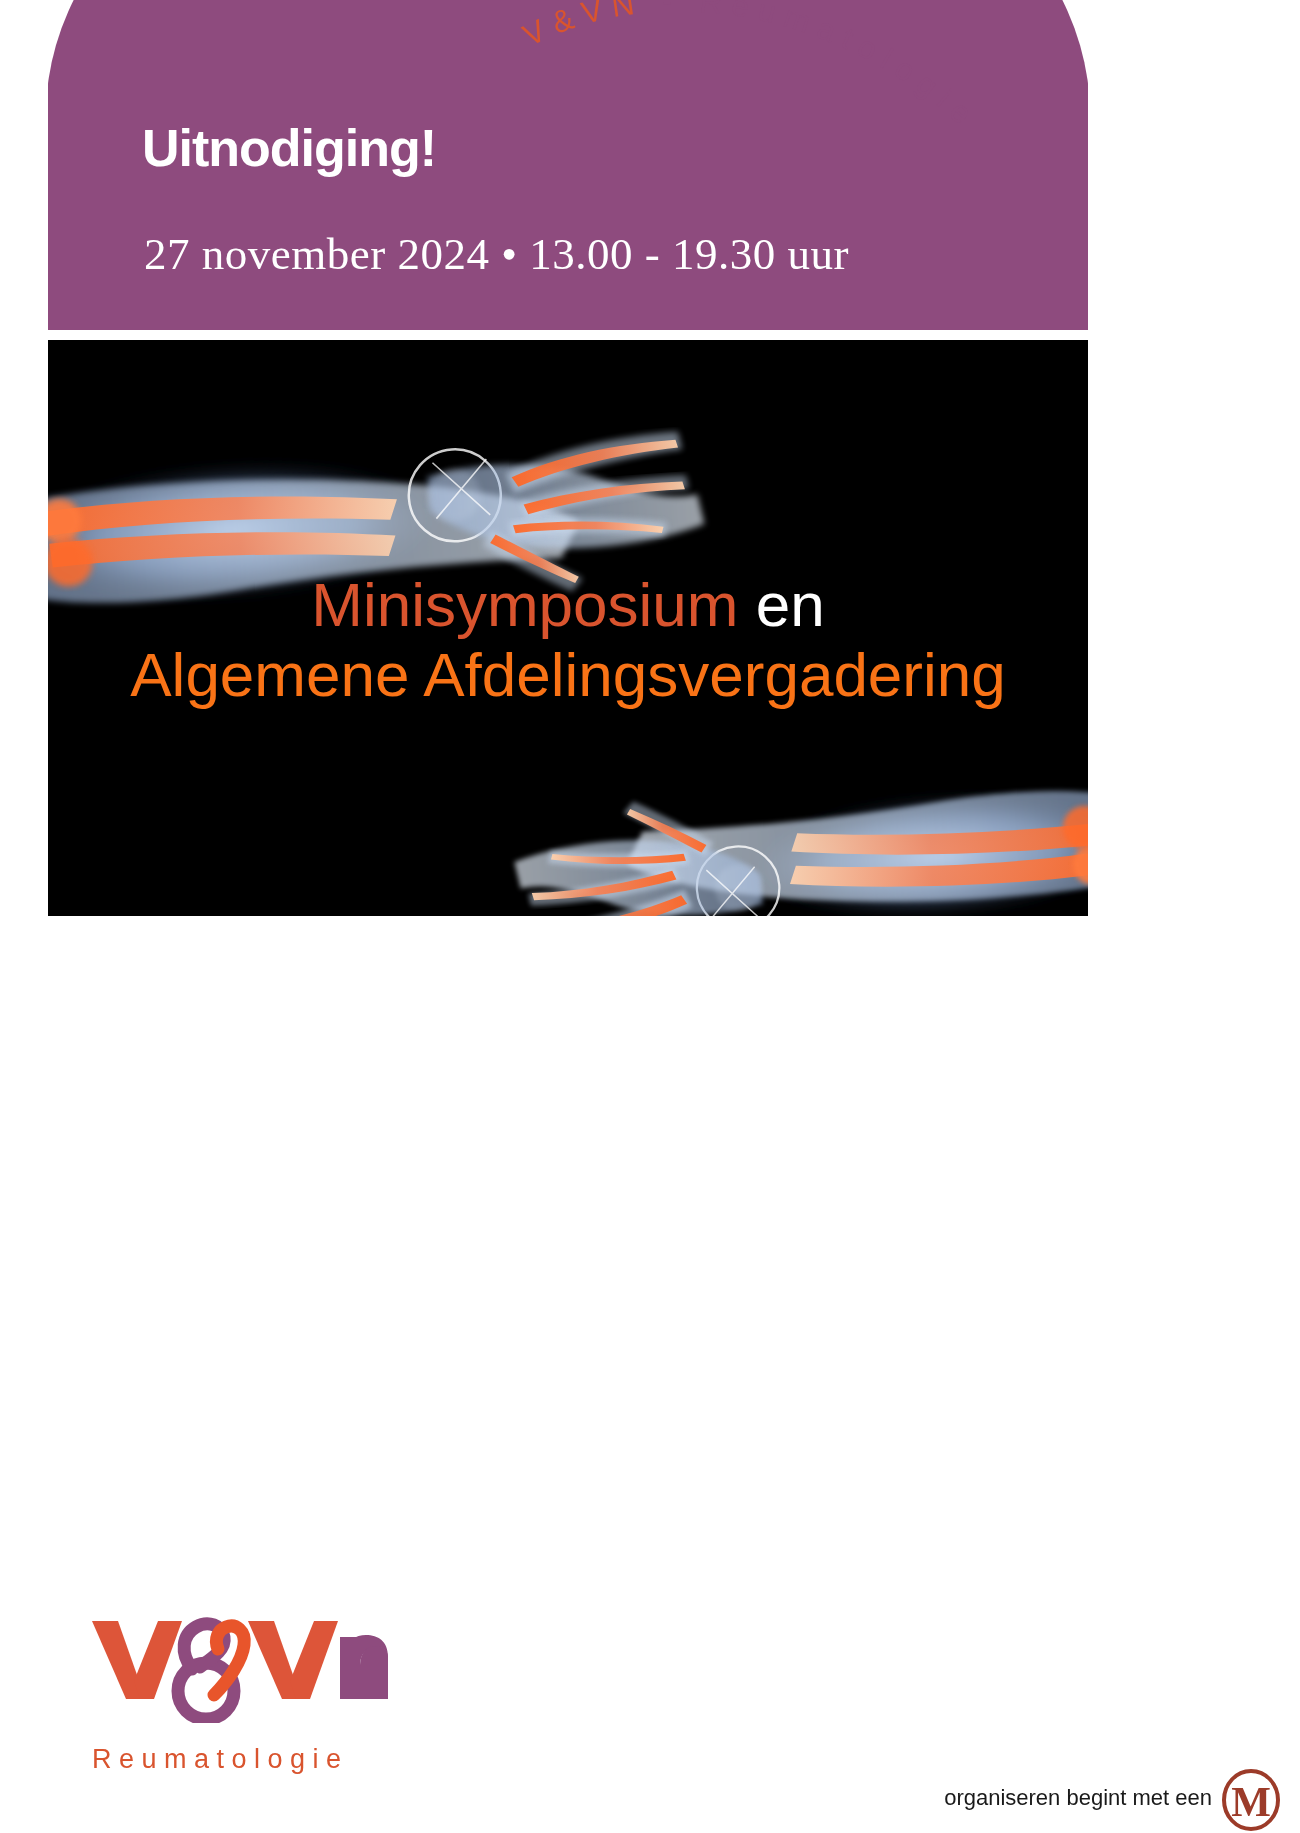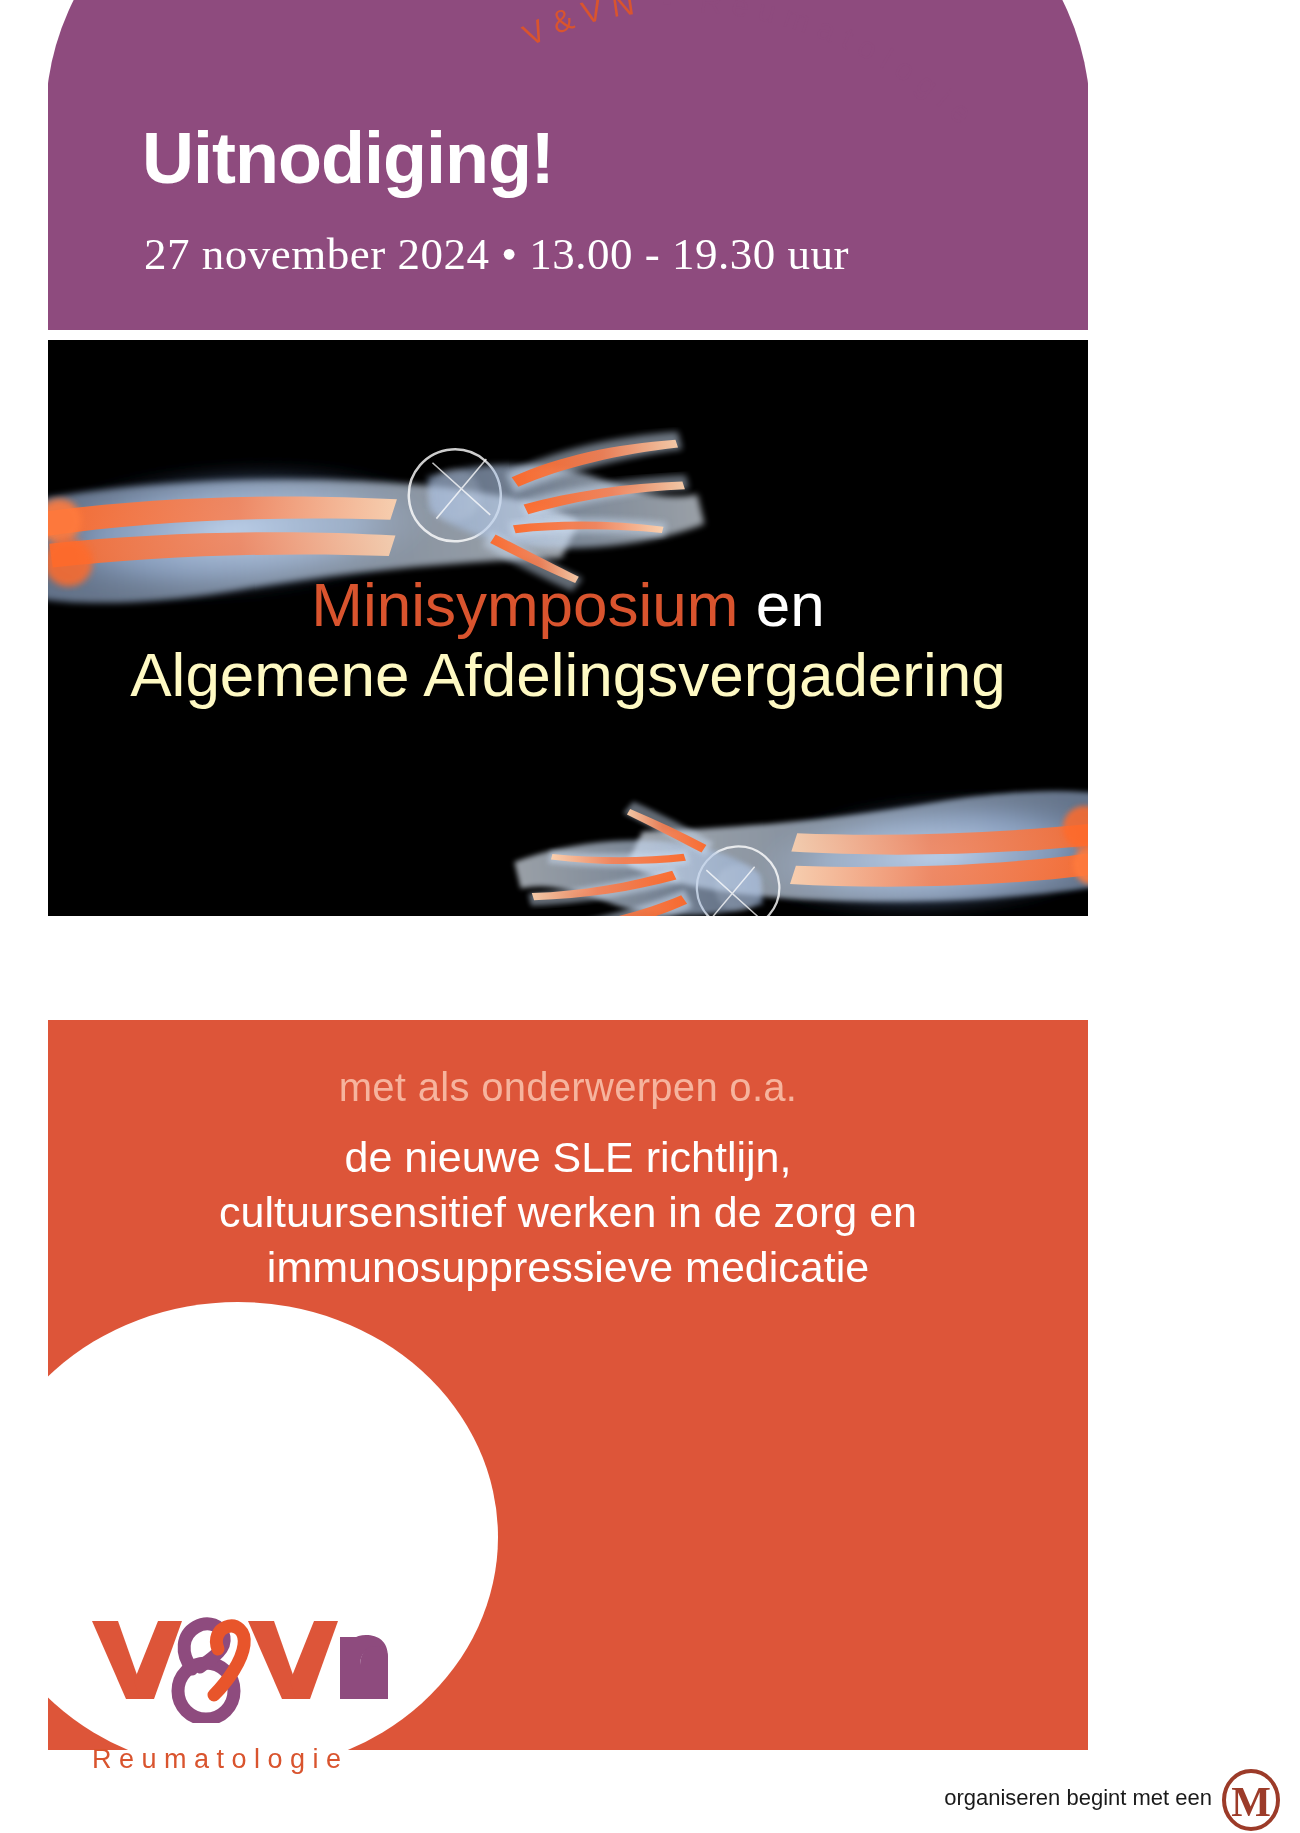--- a/index.html
+++ b/index.html
@@ -40,21 +40,21 @@
   .curved-text svg { width: 100%; height: 100%; overflow: visible; }
   .curve-vvn { fill: #d9542e; font-size: 31px; letter-spacing: 9px;
                font-family: "Liberation Sans", sans-serif; font-weight: 400; }
   .curve-reuma { fill: #8e4b7e; font-size: 31px; letter-spacing: 9px;
                font-family: "Liberation Sans", sans-serif; font-weight: 400; }
 
   .invite-title {
     position: absolute;
     left: 142px; top: 122px;
     color: #ffffff;
-    font-size: 72px;
+    font-size: 52px;
     font-weight: bold;
     letter-spacing: -1px;
     line-height: 1;
   }
   .invite-date {
     position: absolute;
     left: 144px; top: 232px;
     color: #ffffff;
     font-size: 45px;
     font-weight: 400;
@@ -86,21 +86,21 @@
 
   .main-title {
     position: absolute;
     left: 0; right: 0;
     top: 232px;
     text-align: center;
     line-height: 1.07;
     z-index: 5;
   }
   .main-title .line1 { font-size: 62px; font-weight: 400; }
-  .main-title .line2 { font-size: 62px; font-weight: 400; color: #fef9c3;
+  .main-title .line2 { font-size: 62px; font-weight: 400; color: #f97316;
                        display: block; margin-top: 4px; white-space: nowrap; }
   .t-orange { color: #d9542e; }
   .t-white  { color: #ffffff; }
 
   
   .orange-panel {
     position: absolute;
     left: 48px; top: 1020px;
     width: 1040px; height: 730px;
     background: #dd5539;
@@ -292,29 +292,20 @@
         </g>
       </svg>
     </div>
 
     <div class="main-title">
       <div class="line1"><span class="t-orange">Minisymposium</span><span class="t-white"> en</span></div>
       <span class="line2">Algemene Afdelingsvergadering</span>
     </div>
   </div>
 
-  <div class="orange-panel">
-    <div class="sub-lead">met als onderwerpen o.a.</div>
-    <div class="topics">
-      <span>de nieuwe SLE richtlijn,</span>
-      <span>cultuursensitief werken in de zorg en</span>
-      <span>immunosuppressieve medicatie</span>
-    </div>
-    <div class="logo-ellipse"></div>
-  </div>
 
   <div class="vvn-logo">
     <svg viewBox="0 0 300 128" xmlns="http://www.w3.org/2000/svg">
 
       <path d="M4,26 L30,26 L54,94 L52,104 L38,104 L4,26 Z" fill="#dd5539"></path>
       <path d="M52,104 L46,86 L70,26 L94,26 L66,104 Z" fill="#dd5539"></path>
 
       <g fill="none" stroke="#8e4b7e" stroke-width="13" stroke-linecap="round">
         <circle cx="118" cy="96" r="28"></circle>
         <path d="M104,74 C92,58 94,40 108,32 C120,25 134,30 136,42 C138,54 126,62 112,72"></path>

